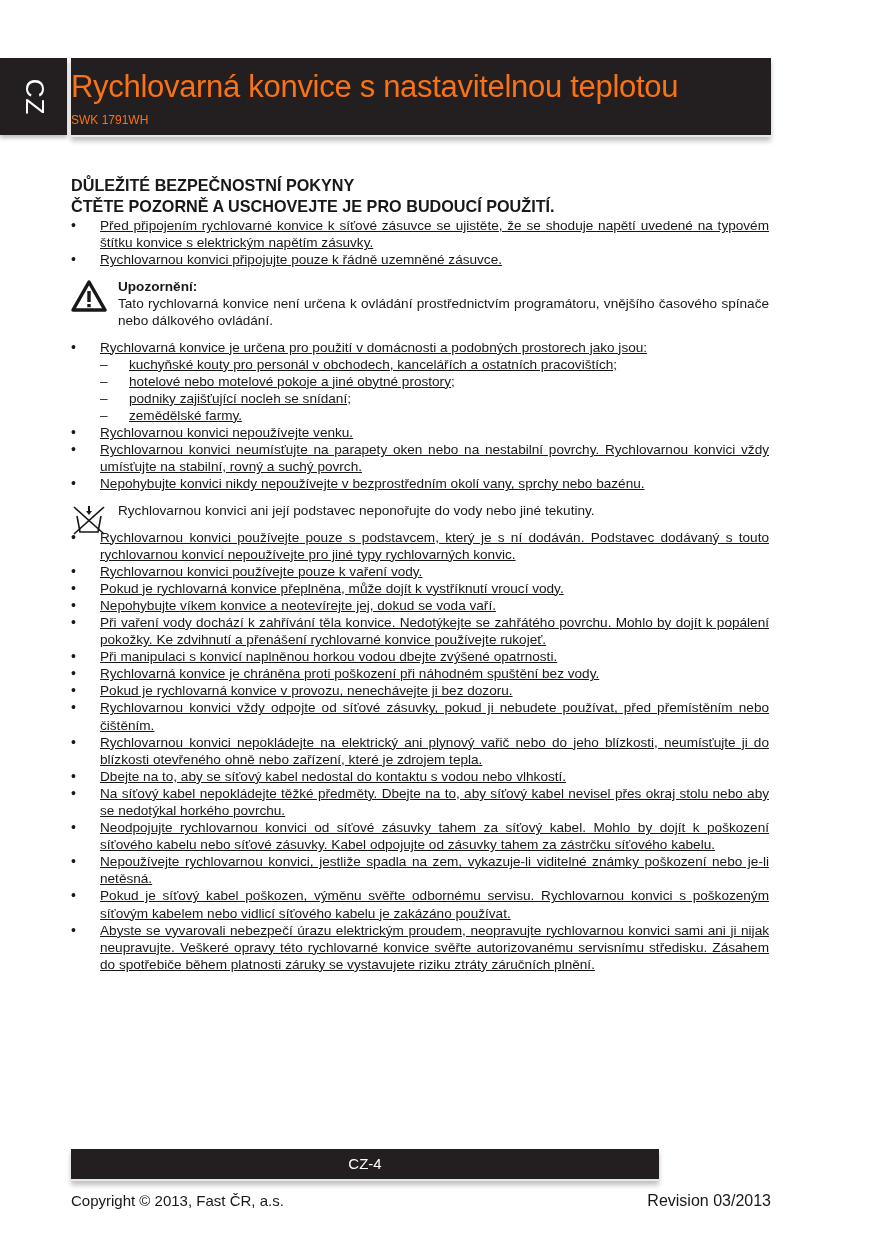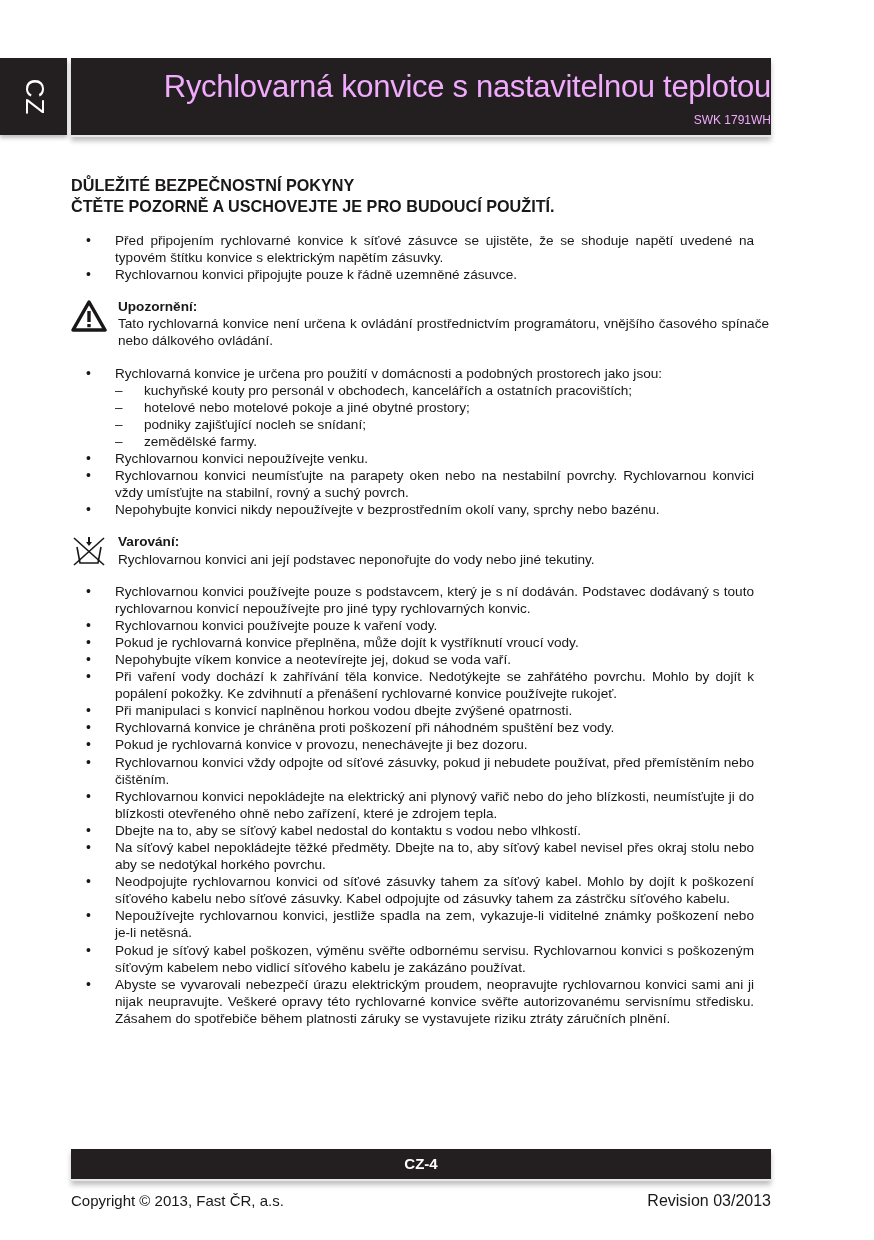--- a/index.html
+++ b/index.html
@@ -3,39 +3,39 @@
 <meta charset="utf-8">
 <style>
   html, body { margin: 0; padding: 0; background: #ffffff; }
   body { width: 874px; height: 1240px; position: relative; overflow: hidden;
          font-family: "Liberation Sans", "DejaVu Sans", sans-serif; color: #1a1718; }
   .lang-tab { position: absolute; left: 0; top: 58px; width: 67px; height: 77px;
               background: #231f20; box-shadow: 0 3px 4px rgba(0,0,0,0.25); }
   .lang-tab span { position: absolute; left: 50%; top: 50%; color: #fff; font-size: 26px;
                    transform: translate(-50%,-50%) rotate(90deg); white-space: nowrap; letter-spacing: 1px; }
   .header-bar { position: absolute; left: 71px; top: 58px; width: 700px; height: 77px;
-                background: #231f20; color: #f0abfc; text-align: right;
+                background: #231f20; color: #f97316; text-align: left;
                 box-shadow: 0 4px 5px rgba(0,0,0,0.25); border-bottom: 2px solid #e8e8e8; }
   .header-title { font-size: 31px; margin-top: 11px; line-height: 36px; letter-spacing: -0.3px; }
   .header-model { font-size: 12px; margin-top: 5px; line-height: 20px; }
   .content { position: absolute; left: 71px; top: 175px; width: 698px; font-size: 13.6px; line-height: 17.1px; }
   .heading { font-weight: bold; font-size: 16.2px; line-height: 21px; margin: 0; }
-  ul.bullets { list-style: none; margin: 15px; padding: 0; }
+  ul.bullets { list-style: none; margin: 0; padding: 0; text-decoration: underline; }
   ul.bullets > li { position: relative; padding-left: 29px; text-align: justify; }
   ul.bullets > li::before { content: "\2022"; position: absolute; left: 0; top: 0; font-size: 14px; }
   ul.dashes { list-style: none; margin: 0; padding: 0; }
   ul.dashes > li { position: relative; padding-left: 29px; }
   ul.dashes > li::before { content: "\2013"; position: absolute; left: 0; }
   .notice { position: relative; padding-left: 47px; margin: 10px 0 9px 0; text-align: justify; }
   .notice .icon { position: absolute; left: 0; top: 2px; width: 36px; height: 32px; }
   .notice-title { font-weight: bold; }
   .gap-top { margin-top: 14px; }
-  .footer-bar { position: absolute; left: 71px; top: 1149px; width: 700px; height: 30px;
+  .footer-bar { position: absolute; left: 71px; top: 1149px; width: 588px; height: 30px;
                 background: #231f20; color: #fff; text-align: center; font-size: 15px; line-height: 30px;
-                box-shadow: 0 4px 5px rgba(0,0,0,0.25); border-bottom: 2px solid #e8e8e8; font-weight: bold; }
+                box-shadow: 0 4px 5px rgba(0,0,0,0.25); border-bottom: 2px solid #e8e8e8; }
   .copyright { position: absolute; left: 71px; top: 1192px; font-size: 15px; }
   .revision { position: absolute; right: 103px; top: 1192px; font-size: 16px; }
 </style>
 </head>
 <body>
 
 <div class="lang-tab">
   <span>CZ</span>
 </div>
 <div class="header-bar">
@@ -78,21 +78,20 @@
   </ul>
 
   <div class="notice">
     <svg class="icon" viewBox="0 0 36 32">
       <path d="M6 12 L9 28 L27 28 L30 12" fill="none" stroke="#1a1718" stroke-width="1.6"></path>
       <line x1="3" y1="3" x2="33" y2="30" stroke="#1a1718" stroke-width="1.6"></line>
       <line x1="33" y1="3" x2="3" y2="30" stroke="#1a1718" stroke-width="1.6"></line>
       <line x1="18" y1="2" x2="18" y2="9" stroke="#1a1718" stroke-width="2"></line>
       <path d="M15 7 L18 11 L21 7 Z" fill="#1a1718"></path>
     </svg>
-    <div class="notice-title">Varování:</div>
     <div>Rychlovarnou konvici ani její podstavec neponořujte do vody nebo jiné tekutiny.</div>
   </div>
 
   <ul class="bullets">
     <li>Rychlovarnou konvici používejte pouze s podstavcem, který je s ní dodáván. Podstavec dodávaný s touto rychlovarnou konvicí nepoužívejte pro jiné typy rychlovarných konvic.</li>
     <li>Rychlovarnou konvici používejte pouze k vaření vody.</li>
     <li>Pokud je rychlovarná konvice přeplněna, může dojít k vystříknutí vroucí vody.</li>
     <li>Nepohybujte víkem konvice a neotevírejte jej, dokud se voda vaří.</li>
     <li>Při vaření vody dochází k zahřívání těla konvice. Nedotýkejte se zahřátého povrchu. Mohlo by dojít k popálení pokožky. Ke zdvihnutí a přenášení rychlovarné konvice používejte rukojeť.</li>
     <li>Při manipulaci s konvicí naplněnou horkou vodou dbejte zvýšené opatrnosti.</li>

